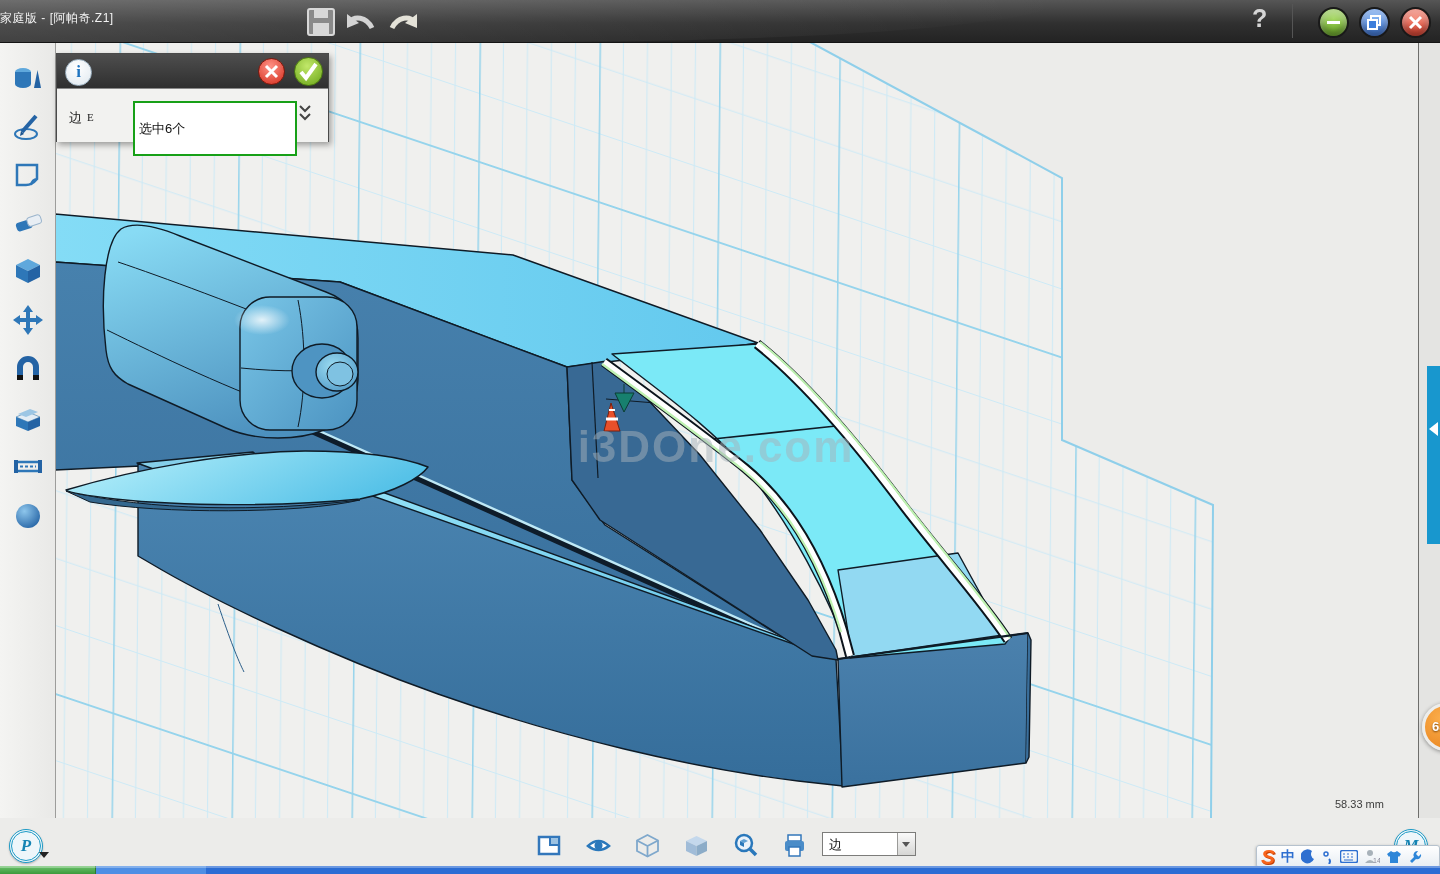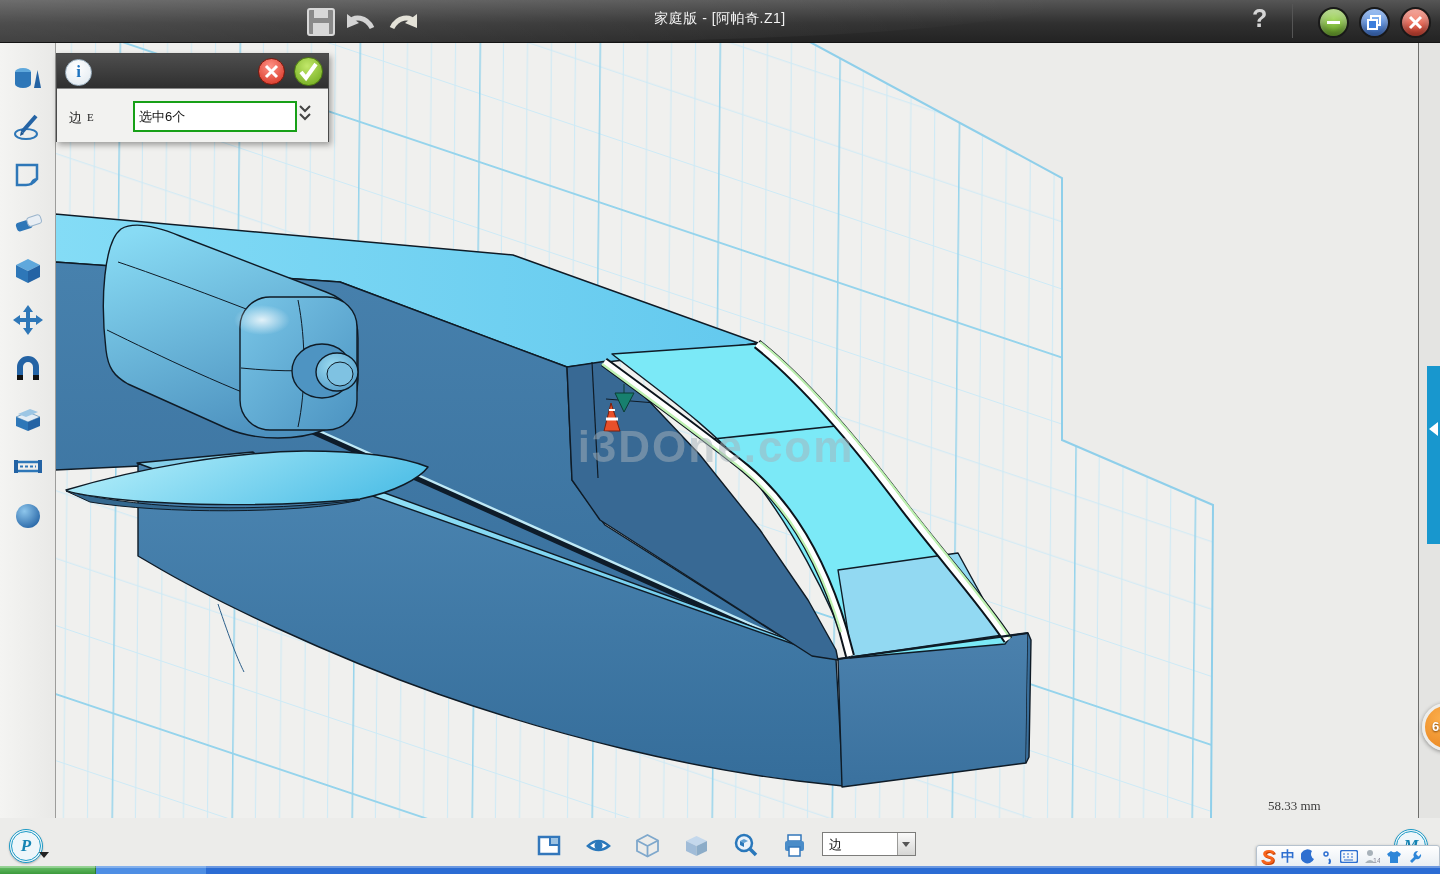--- a/index.html
+++ b/index.html
@@ -6,40 +6,40 @@
   body{width:1440px;height:874px;position:relative;overflow:hidden;
        font-family:"Liberation Sans",sans-serif;background:#ececea;}
   .abs{position:absolute;}
   
   #titlebar{left:0;top:0;width:1440px;height:42px;
     background:linear-gradient(#565656,#303030 55%,#232323);
     border-bottom:1px solid #141414;z-index:50;}
   #titlebar .swoosh{left:0;top:0;width:1060px;height:42px;
     background:linear-gradient(100deg,rgba(255,255,255,.14),rgba(255,255,255,.04) 70%,rgba(255,255,255,0));
     border-bottom-right-radius:100% 200%;}
-  #app-title{left:0;right:0;top:10px;text-align:center;color:#f2f2f2;font-size:14px;letter-spacing:.5px;}
+  #app-title{left:0;right:0;top:10px;text-align:left;color:#f2f2f2;font-size:12px;letter-spacing:.5px;}
   #help-q{left:1252px;top:4px;color:#d6d6d6;font-size:25px;font-weight:bold;}
   .win-divider{left:1292px;top:4px;width:1px;height:34px;background:#555;}
   .winbtn{width:27px;height:27px;border-radius:50%;top:7px;border:2px solid #191919;
     box-shadow:inset 0 6px 8px rgba(255,255,255,.45), inset 0 -5px 6px rgba(0,0,0,.35);}
   .winbtn svg{position:absolute;left:0;top:0;}
   #btn-min{left:1318px;background:radial-gradient(circle at 50% 35%,#9ed455,#5d9c1d);}
   #btn-restore{left:1359px;background:radial-gradient(circle at 50% 35%,#6ea7f0,#2f64c8);}
   #btn-close{left:1400px;background:radial-gradient(circle at 50% 35%,#f3836f,#cf2b1a);}
   
   #logo{left:6px;top:2px;}
   #quick-icons{left:300px;top:4px;}
   
   #left-toolbar{left:0;top:42px;width:55px;height:776px;
     background:linear-gradient(90deg,#f4f4f2,#e9e9e7);border-right:1px solid #9d9d9b;z-index:20;}
   .ltool{left:12px;width:32px;height:32px;}
   
   #canvas{left:55px;top:42px;width:1363px;height:776px;border-bottom:1px solid #8b8b89;}
-  #status-mm{left:1268px;top:798px;width:80px;color:#3c3c3c;font-size:13px;
-    font-family:Liberation Serif, serif;z-index:5;}
+  #status-mm{left:1335px;top:798px;width:80px;color:#3c3c3c;font-size:11px;
+    font-family:Liberation Sans, sans-serif;z-index:5;}
   
   #right-margin{left:1418px;top:42px;width:22px;height:776px;background:#e4e4e2;border-left:1px solid #6e6e6c;z-index:6;}
   #right-tab{left:1427px;top:366px;width:13px;height:178px;background:#1897ce;z-index:7;}
   #right-tab .arr{position:absolute;left:2px;top:56px;width:0;height:0;
     border-top:7px solid transparent;border-bottom:7px solid transparent;border-right:9px solid #fff;}
   #side-badge{left:1422px;top:703px;width:42px;height:42px;border-radius:50%;
     background:radial-gradient(circle at 40% 30%,#fbae4c,#e8821c);border:3px solid #ededeb;
     box-shadow:0 1px 4px rgba(0,0,0,.4);z-index:8;color:#fff;font-weight:bold;font-size:13px;
     text-shadow:0 1px 2px #7a4206;line-height:42px;text-indent:7px;}
   
@@ -52,21 +52,21 @@
     font-family:"Liberation Serif",serif;}
   #dlg-cancel{left:201px;top:4px;width:25px;height:25px;border:1px solid #7e170c;
     background:radial-gradient(circle at 45% 30%,#ff9286,#d22c1b);}
   #dlg-ok{left:237px;top:3px;width:27px;height:27px;border:1px solid #4c7a10;
     background:radial-gradient(circle at 45% 30%,#c2e86a,#6aa517);}
   #dlg-cancel svg,#dlg-ok svg{position:absolute;left:0;top:0;}
   #dlg-row{left:0;top:34px;width:100%;height:53px;background:#f2f2f0;border-top:1px solid #888;}
   #dlg-label{left:12px;top:20px;font-size:13px;color:#1a1a1a;}
   #dlg-key{left:30px;top:22px;font-size:11px;color:#1a1a1a;font-family:"Liberation Serif",serif;}
   #dlg-input{left:76px;top:12px;width:152px;height:19px;border:2px solid #17a017;background:#fff;
-    font-size:13px;padding:4px 4px;color:#111;font-family:"Liberation Sans",sans-serif;}
+    font-size:13px;padding:16px 4px;color:#111;font-family:"Liberation Sans",sans-serif;}
   #dlg-chevron{left:240px;top:14px;}
   
   #bottombar{left:0;top:818px;width:1440px;height:48px;background:#ececea;z-index:20;}
   .corner-circle{width:28px;height:28px;border-radius:50%;border:3px double #1c9ac6;
     color:#1584b4;font-weight:bold;font-style:italic;font-family:"Liberation Serif",serif;
     font-size:17px;text-align:center;line-height:27px;background:#eef6fa;box-shadow:0 1px 2px rgba(0,0,0,.25);}
   #p-circle{left:9px;top:11px;}
   #m-circle{left:1394px;top:11px;}
   #p-caret{left:39px;top:34px;width:0;height:0;border-left:5px solid transparent;
     border-right:5px solid transparent;border-top:6px solid #222;}

